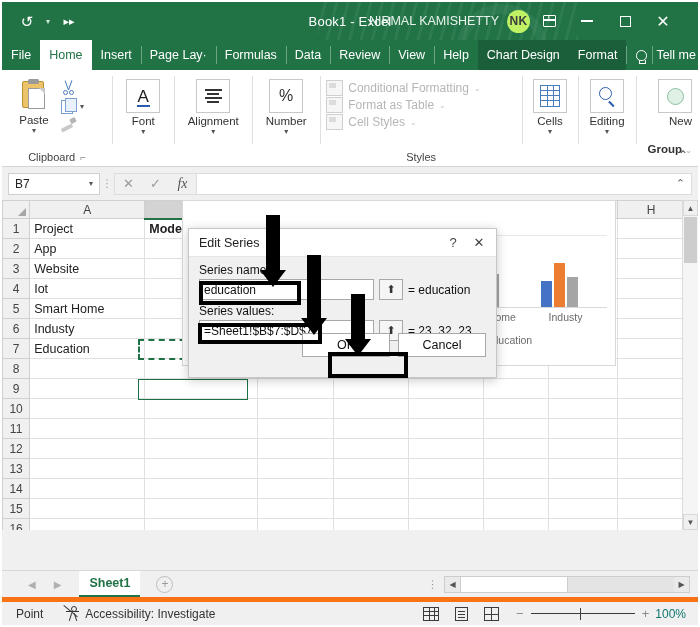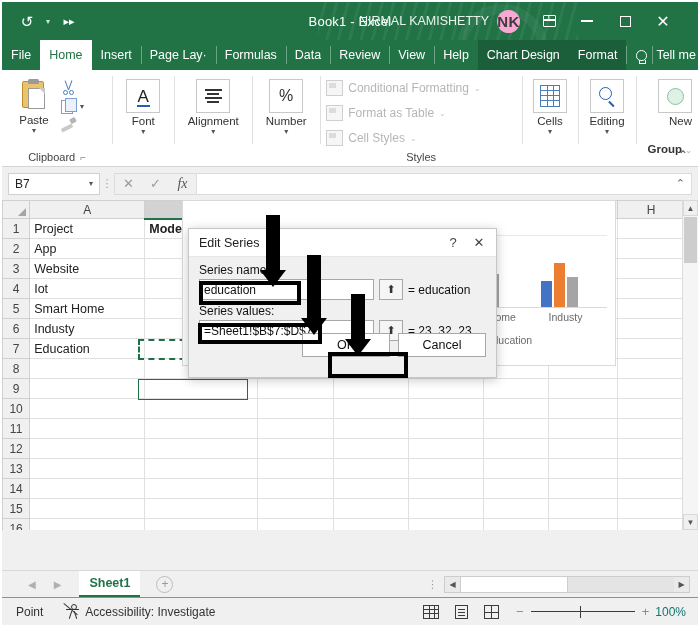--- a/index.html
+++ b/index.html
@@ -39,23 +39,23 @@
   }
   .qat-caret { color:#cfe4d8; font-size:8px; width:12px;
     display:flex;align-items:center;justify-content:center;}
   .title-text {
     position:absolute; left:0; right:0; text-align:center;
     color:#ffffff; font-size:13px; letter-spacing:.2px; z-index:1;
   }
   .tb-right { margin-left:auto; display:flex; align-items:center; z-index:2; padding-right:16px;}
   .user-name { color:#eaf3ee; font-size:12.5px; margin-right:8px; white-space:nowrap;}
   .avatar {
-    width:23px;height:23px;border-radius:50%;background:#f9a8d4;color:#3c3c3c;
-    font-size:15px;display:flex;align-items:center;justify-content:center;
-    font-weight:bold; letter-spacing:.3px; margin-right:10px;
+    width:23px;height:23px;border-radius:50%;background:#bef264;color:#3c3c3c;
+    font-size:12px;display:flex;align-items:center;justify-content:center;
+    font-weight:bold; letter-spacing:.3px; 
   }
   .wbtn {
     width:38px;height:30px;display:flex;align-items:center;justify-content:center;
     color:#ffffff; font-size:13px;
   }
   .wbtn.close { font-size:16px; }
   .ribbon-opt-ico{width:13px;height:12px;border:1.4px solid #fff;border-radius:1px;position:relative;}
   .ribbon-opt-ico::before{content:"";position:absolute;left:50%;top:-0px;width:1.4px;height:4px;background:#fff;transform:translateX(-50%);}
   .ribbon-opt-ico::after{content:"";position:absolute;left:0;top:3.4px;width:100%;height:1.4px;background:#fff;}
   .min-ico{width:12px;height:1.5px;background:#fff;}
@@ -167,21 +167,21 @@
     width:20px;height:22px;border:1.2px solid #4a7ebb;background:#fff;position:relative;
   }
   .cellsico::before{content:"";position:absolute;left:0;right:0;top:4px;height:1px;background:#4a7ebb;box-shadow:0 5px 0 #4a7ebb,0 10px 0 #4a7ebb;}
   .cellsico::after{content:"";position:absolute;top:0;bottom:0;left:6px;width:1px;background:#4a7ebb;box-shadow:6px 0 0 #4a7ebb;}
   .magnify{ position:relative;width:20px;height:20px; }
   .magnify::before{content:"";position:absolute;left:2px;top:1px;width:11px;height:11px;border:1.7px solid #2a5db0;border-radius:50%;}
   .magnify::after{content:"";position:absolute;right:2px;bottom:1px;width:7px;height:1.7px;background:#2a5db0;transform:rotate(45deg);}
   .circleico{width:17px;height:17px;border-radius:50%;background:#dff0e4;border:1.3px solid #8cc0a0;}
 
   
-  .styles-list{ display:flex;flex-direction:column; gap:9px; padding-top:4px;}
+  .styles-list{ display:flex;flex-direction:column; gap:1px; padding-top:4px;}
   .style-item{ display:flex;align-items:center; gap:5px; color:#b6b6b6; font-size:12px; white-space:nowrap;}
   .si-ico{ width:17px;height:16px; border:1.2px solid #cfcfcf; background:#f6f6f6; position:relative;}
   .si-ico::after{content:"";position:absolute;left:2px;top:2px;width:7px;height:5px;background:#dcdcdc;}
   .si-caret{ font-size:8px; color:#c4c4c4;}
   .ribbon-collapse{
     position:absolute; right:10px; bottom:4px; font-size:12px; color:#5a5a5a;
   }
 
   
   .formulabar{
@@ -328,21 +328,21 @@
     width:246px; height:17px; display:flex; align-items:stretch; margin-right:8px;
     border:1px solid #cdcdcd; background:#e4e4e4;
   }
   .hs-btn{ width:15px; background:#eaeaea; display:flex;align-items:center;justify-content:center;
     font-size:8px;color:#555; }
   .hs-thumb{ flex:1; background:#ffffff; border-left:1px solid #cdcdcd; border-right:1px solid #cdcdcd; max-width:180px;}
   .hs-track{flex:1;}
 
   .statusbar{
     position:absolute; left:0; right:0; bottom:0; height:28px; background:#f0f0f0;
-    border-top:1px solid #f97316; display:flex; align-items:center; font-size:12px; color:#333;
+    border-top:5px solid #f97316; display:flex; align-items:center; font-size:12px; color:#333;
   }
   .sb-mode{ padding-left:14px; }
   .sb-acc{ display:flex; align-items:center; gap:5px; margin-left:22px;}
   .acc-ico{ position:relative; width:15px;height:15px; }
   .acc-ico::before{content:"";position:absolute;left:6px;top:0;width:4px;height:4px;border:1.3px solid #333;border-radius:50%;}
   .acc-ico::after{content:"";position:absolute;left:1px;top:5px;width:13px;height:1.4px;background:#333;
     box-shadow:0 0 0 0 #333;}
   .acc-legs{position:absolute;left:4px;top:7px;width:8px;height:8px;}
   .acc-legs::before,.acc-legs::after{content:"";position:absolute;top:0;width:1.4px;height:8px;background:#333;}
   .acc-legs::before{left:1px;transform:rotate(18deg);} .acc-legs::after{right:1px;transform:rotate(-18deg);}

